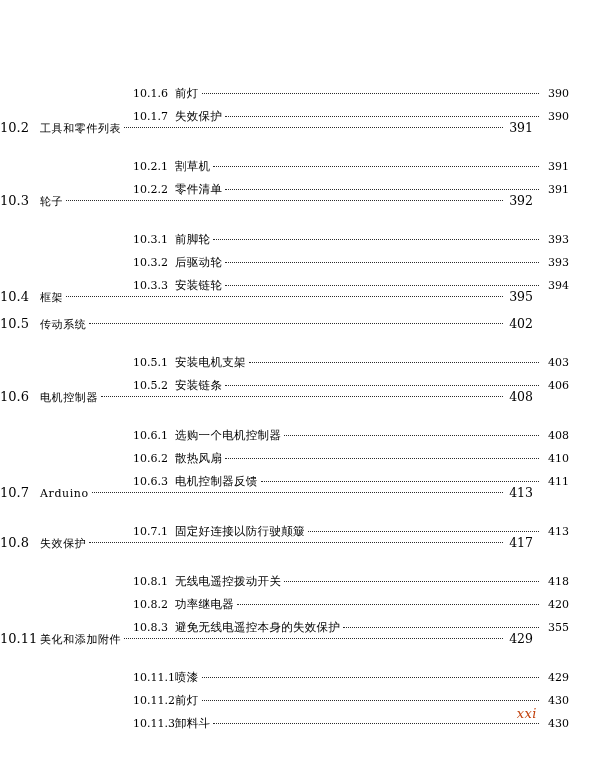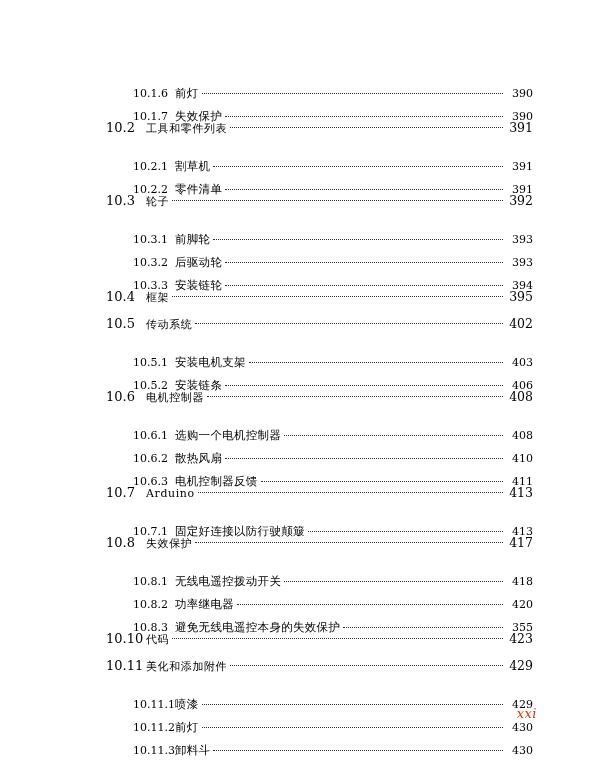--- a/index.html
+++ b/index.html
@@ -69,21 +69,20 @@
 
   .page {
     flex: 0 0 auto;
     text-align: right;
     white-space: nowrap;
     font-family: "DejaVu Serif", "Liberation Serif", serif;
   }
 
   
   .lvl-section {
-    padding-left: 106px;
     padding-right: 67px;
     height: 27px;
     font-size: 13.5px;
   }
   .lvl-section .num {
     width: 40px;
     font-size: 13px;
   }
   .lvl-section .title {
     padding-right: 3px;
@@ -91,21 +90,21 @@
     letter-spacing: 0.6px;
   }
   .lvl-section .page {
     width: 30px;
     font-size: 12.5px;
   }
 
   
   .lvl-sub {
     padding-left: 133px;
-    padding-right: 67px;
+    padding-right: 31px;
     height: 23px;
     font-size: 11px;
   }
   .lvl-sub .num {
     width: 42px;
     font-size: 11px;
   }
   .lvl-sub .title {
     padding-right: 3px;
     font-size: 11.5px;
@@ -270,26 +269,20 @@
         <span class="leader"></span>
         <span class="page">420</span>
       </div>
       <div class="entry lvl-sub">
         <span class="num">10.8.3</span>
         <span class="title">避免无线电遥控本身的失效保护</span>
         <span class="leader"></span>
         <span class="page">355</span>
       </div>
       <div class="entry lvl-section">
-        <span class="num">10.10</span>
-        <span class="title">代码</span>
-        <span class="leader"></span>
-        <span class="page">423</span>
-      </div>
-      <div class="entry lvl-section">
         <span class="num">10.11</span>
         <span class="title">美化和添加附件</span>
         <span class="leader"></span>
         <span class="page">429</span>
       </div>
       <div class="entry lvl-sub">
         <span class="num">10.11.1</span>
         <span class="title">喷漆</span>
         <span class="leader"></span>
         <span class="page">429</span>

